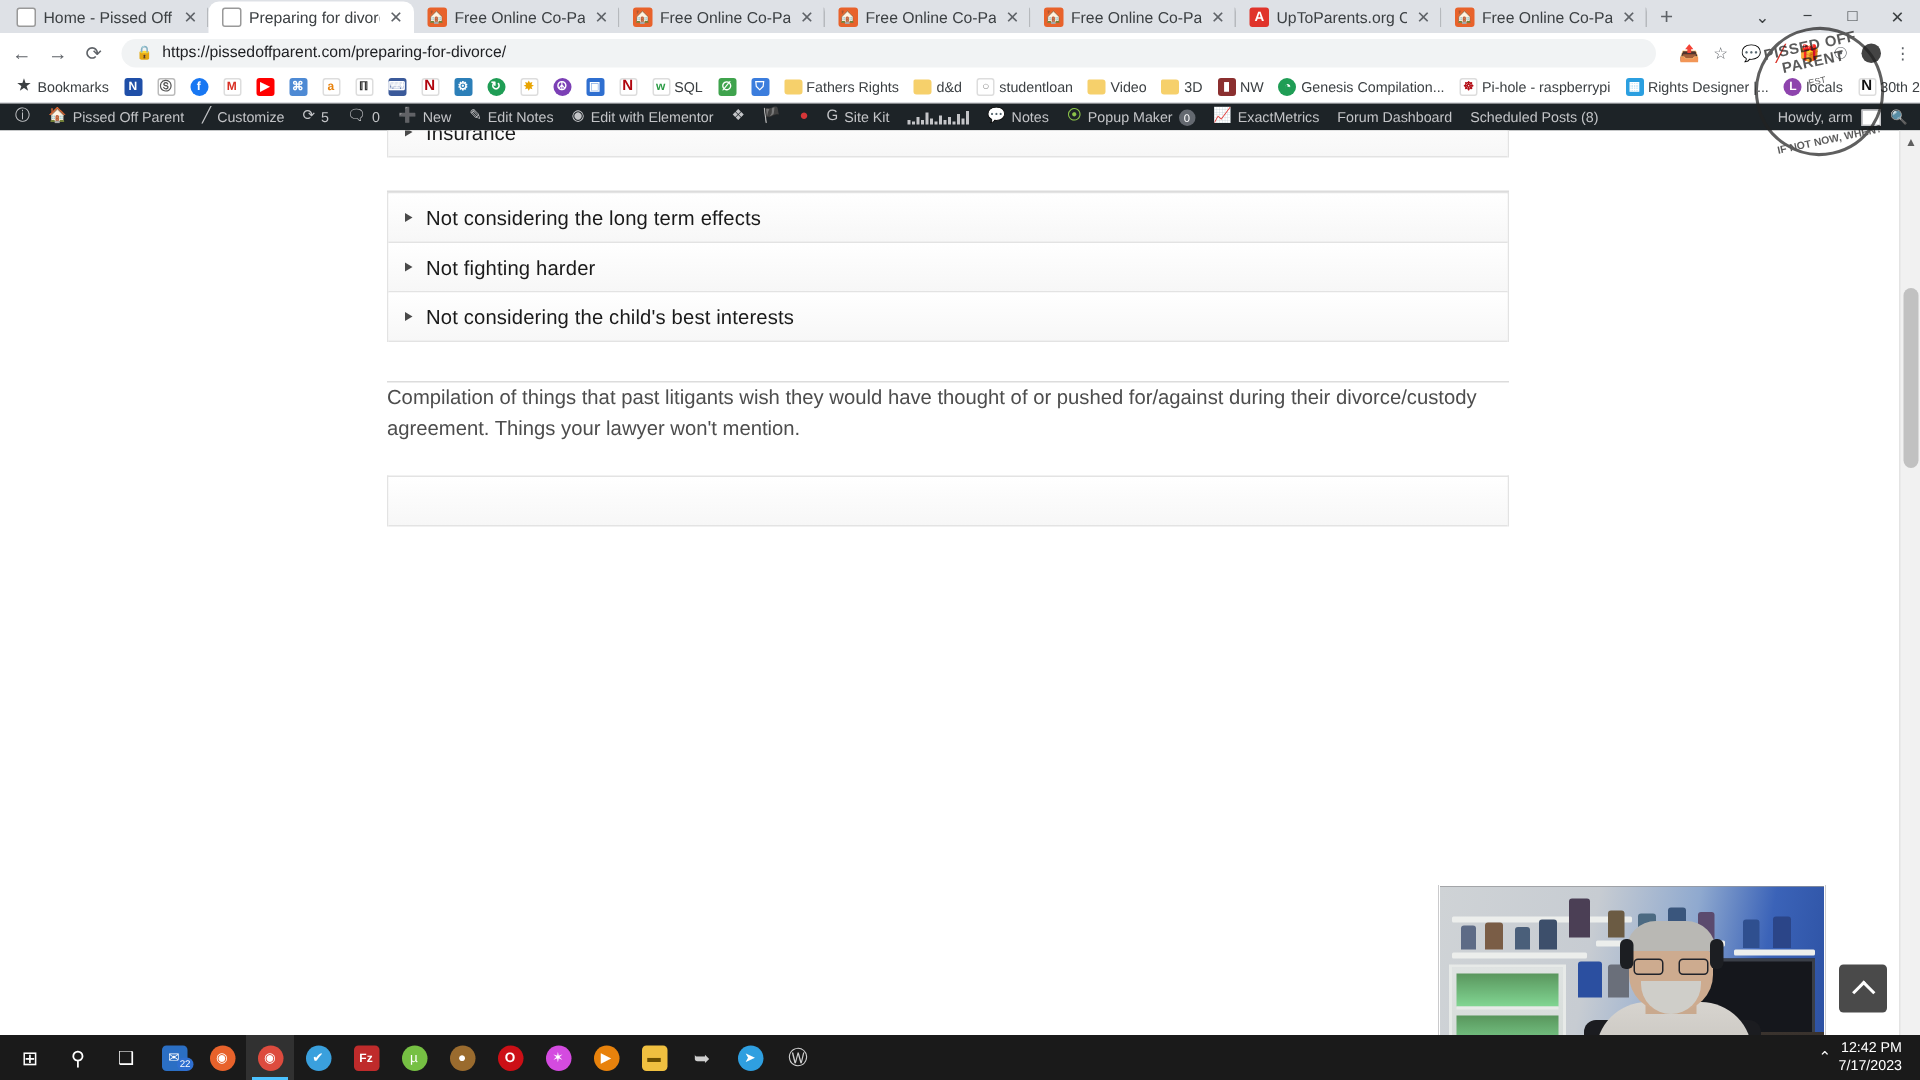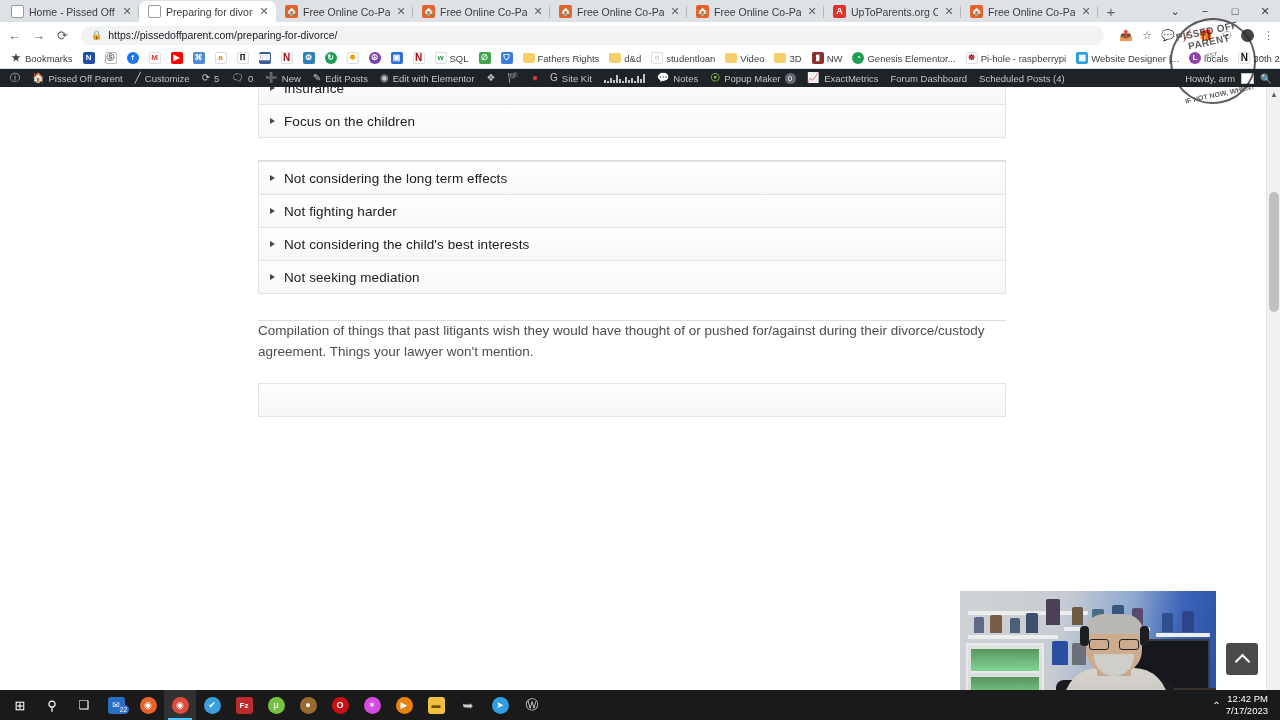--- a/index.html
+++ b/index.html
@@ -386,29 +386,29 @@
     <div class="bm">
       <span class="bmfolder"></span>
       <span class="bmtext">3D</span>
     </div>
     <div class="bm">
       <span class="bmico" style="background:#8b2f2f">▮</span>
       <span class="bmtext">NW</span>
     </div>
     <div class="bm">
       <span class="bmico" style="background:#1f9d55;border-radius:50%">◔</span>
-      <span class="bmtext">Genesis Elementor...</span>
+      <span class="bmtext">Genesis Compilation...</span>
     </div>
     <div class="bm">
       <span class="bmico" style="background:#fff;color:#b5121b;border:1px solid #ddd">☸</span>
       <span class="bmtext">Pi-hole - raspberrypi</span>
     </div>
     <div class="bm">
       <span class="bmico" style="background:#2b9fe0">▦</span>
-      <span class="bmtext">Website Designer |...</span>
+      <span class="bmtext">Rights Designer |...</span>
     </div>
     <div class="bm">
       <span class="bmico" style="background:#8e44ad;border-radius:50%">L</span>
       <span class="bmtext">locals</span>
     </div>
     <div class="bm">
       <span class="bmico" style="background:#fff;color:#111;border:1px solid #ddd;font-size:10px">N</span>
       <span class="bmtext">30th 2017/24 - For</span>
     </div>
 
@@ -433,21 +433,21 @@
     <div class="wpitem">
       <span class="wpico">🗨</span>
       <span>0</span>
     </div>
     <div class="wpitem">
       <span class="wpico">➕</span>
       <span>New</span>
     </div>
     <div class="wpitem">
       <span class="wpico">✎</span>
-      <span>Edit Posts</span>
+      <span>Edit Notes</span>
     </div>
     <div class="wpitem">
       <span class="wpico">◉</span>
       <span>Edit with Elementor</span>
     </div>
     <div class="wpitem">
         <span class="wpico">❖</span>
       </div>
     <div class="wpitem">
         <span class="wpico">🏴</span>
@@ -487,63 +487,55 @@
       <span class="wpbadge">0</span>
     </div>
     <div class="wpitem">
       <span class="wpico">📈</span>
       <span>ExactMetrics</span>
     </div>
     <div class="wpitem">
       <span>Forum Dashboard</span>
     </div>
     <div class="wpitem">
-      <span>Scheduled Posts (4)</span>
+      <span>Scheduled Posts (8)</span>
     </div>
     <div class="wpright">
       <span>Howdy, arm</span>
       <span style="display:inline-block;width:13px;height:11px;border:1.5px solid #c3c4c7;background:#fff"></span>
       <span>🔍</span>
     </div>
   </div>
 
   <div class="viewport">
     <div class="page">
       <div class="content">
 
         <div class="acc-group" style="margin-top:-16px">
           <div class="acc-item">
             <span class="tri"></span>
             <span class="acc-title">Insurance</span>
-          </div>
-          <div class="acc-item">
-            <span class="tri"></span>
-            <span class="acc-title">Focus on the children</span>
           </div>
         </div>
 
         <div class="section-sep"></div>
 
 
         <div class="acc-group">
           <div class="acc-item">
             <span class="tri"></span>
             <span class="acc-title">Not considering the long term effects</span>
           </div>
           <div class="acc-item">
             <span class="tri"></span>
             <span class="acc-title">Not fighting harder</span>
           </div>
           <div class="acc-item">
             <span class="tri"></span>
             <span class="acc-title">Not considering the child's best interests</span>
-          </div>
-          <div class="acc-item">
-            <span class="tri"></span>
-            <span class="acc-title">Not seeking mediation</span>
           </div>
         </div>
 
         <div class="section-sep" style="margin-top:26px"></div>
 
         <p class="sec-desc">Compilation of things that past litigants wish they would have thought of or pushed for/against during their divorce/custody agreement. Things your lawyer won't mention.</p>
 
         <div class="acc-group">
           <div class="acc-item">
             

